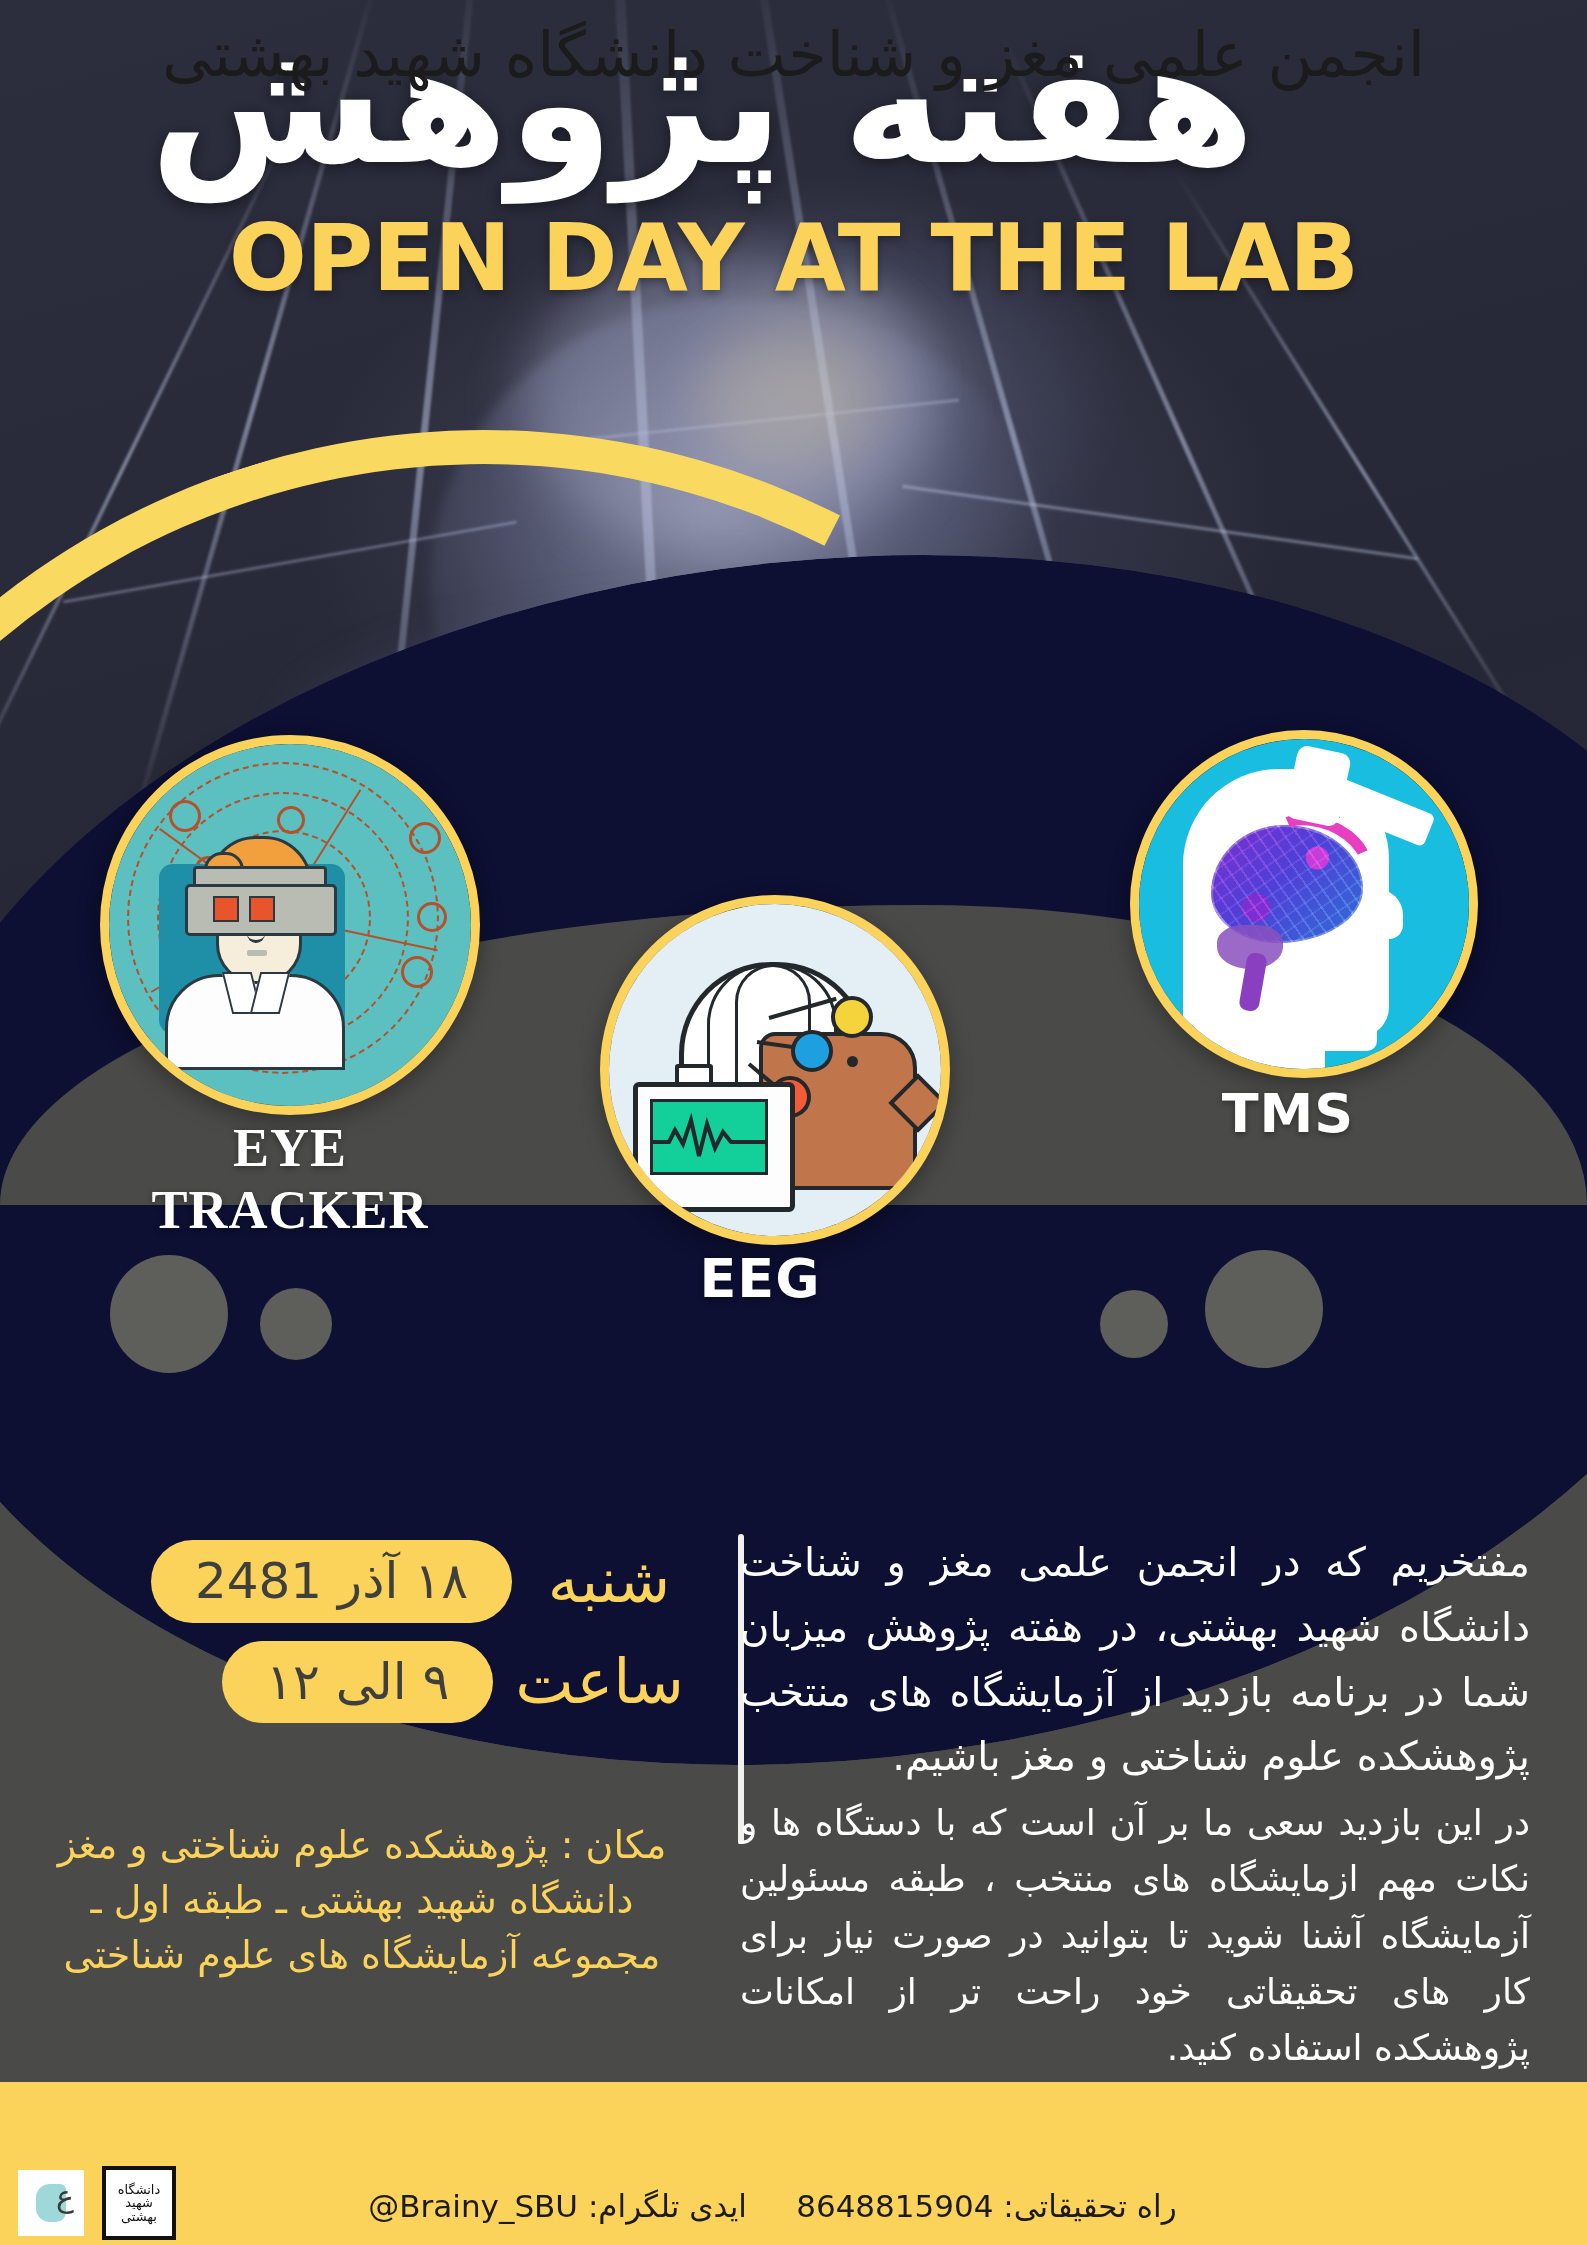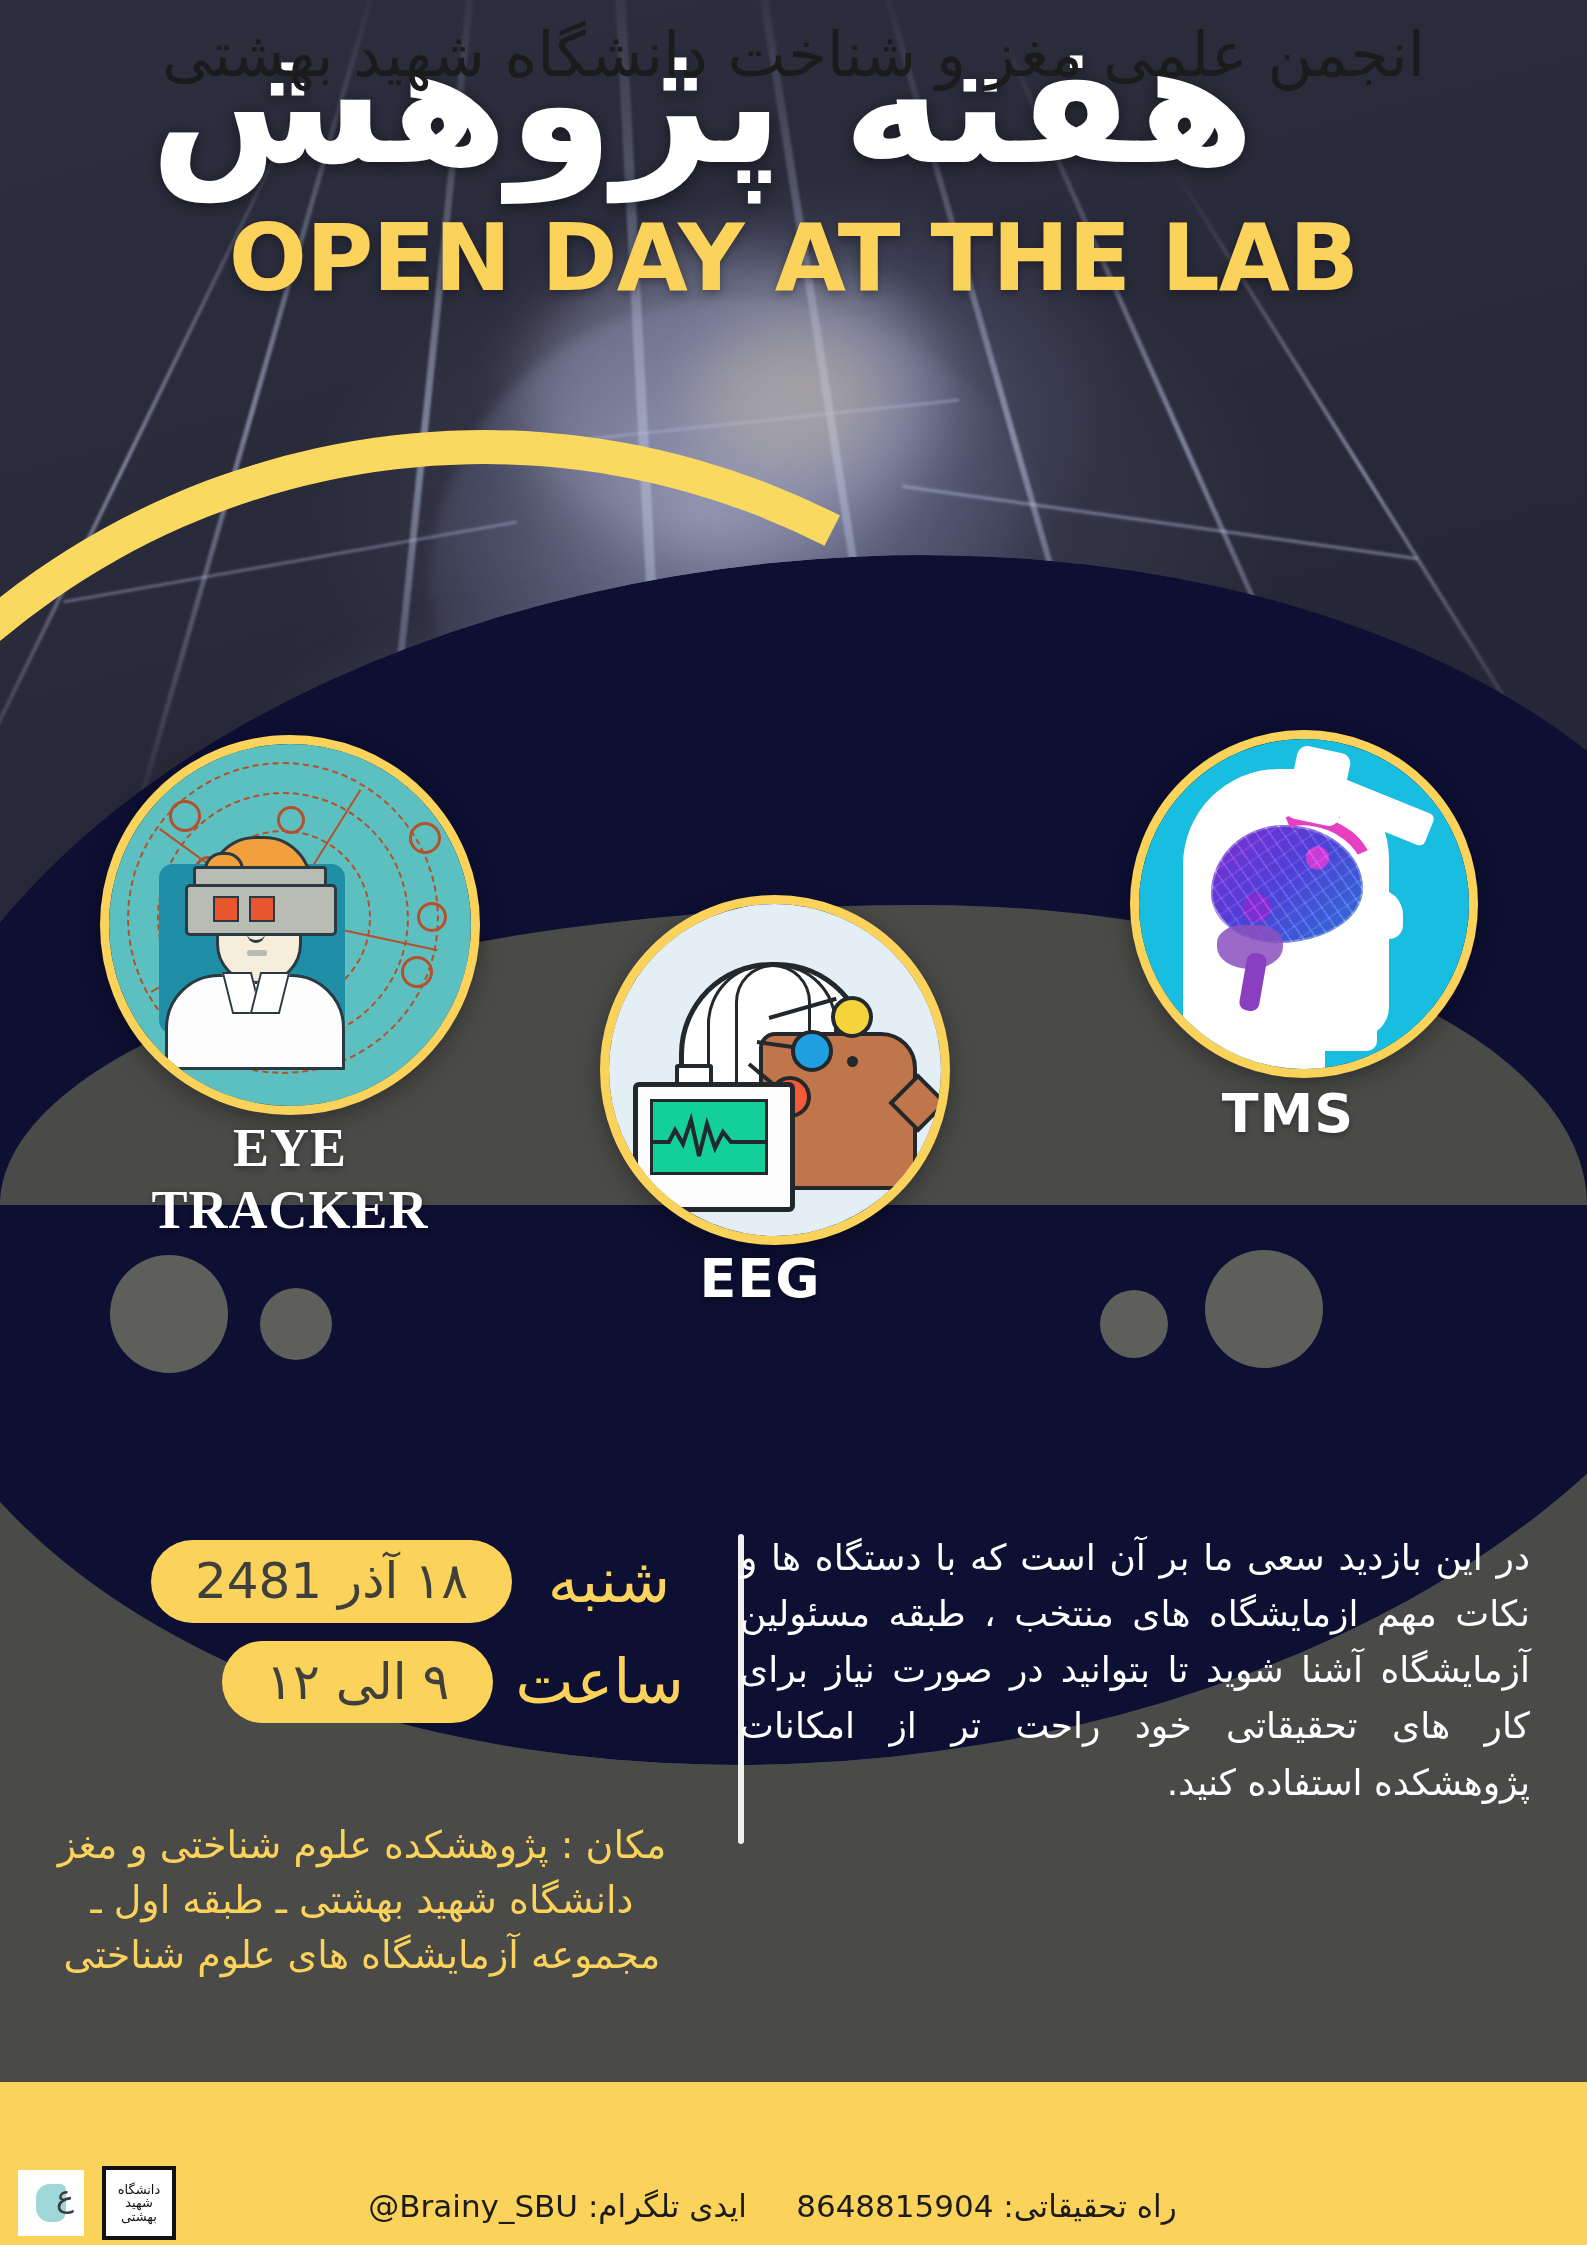--- a/index.html
+++ b/index.html
@@ -365,20 +365,21 @@
     </div>
     <div class="info-row">
       <span class="info-key">ساعت</span>
       <span class="pill">۹ الی ۱۲</span>
     </div>
   </div>
 
   <div class="place">مکان : پژوهشکده علوم شناختی و مغز دانشگاه شهید بهشتی ـ طبقه اول ـ مجموعه آزمایشگاه های علوم شناختی</div>
 
   <div class="body-text">
+    <p class="para1">مفتخریم که در انجمن علمی مغز و شناخت دانشگاه شهید بهشتی، در هفته پژوهش میزبان شما در برنامه بازدید از آزمایشگاه های منتخب پژوهشکده علوم شناختی و مغز  باشیم.</p>
     <p class="para2">در این بازدید سعی ما بر آن است که با دستگاه ها و نکات مهم ازمایشگاه های منتخب ، طبقه مسئولین آزمایشگاه آشنا شوید تا بتوانید در صورت نیاز برای کار های تحقیقاتی خود راحت تر از امکانات پژوهشکده استفاده کنید.</p>
   </div>
 
   <div class="banner"></div>
   <div class="banner-title">انجمن علمی مغز و شناخت دانشگاه شهید بهشتی</div>
 
   <div class="contact">
     <span>راه تحقیقاتی:</span>
     <span>8648815904</span>
     &nbsp;&nbsp;&nbsp;

